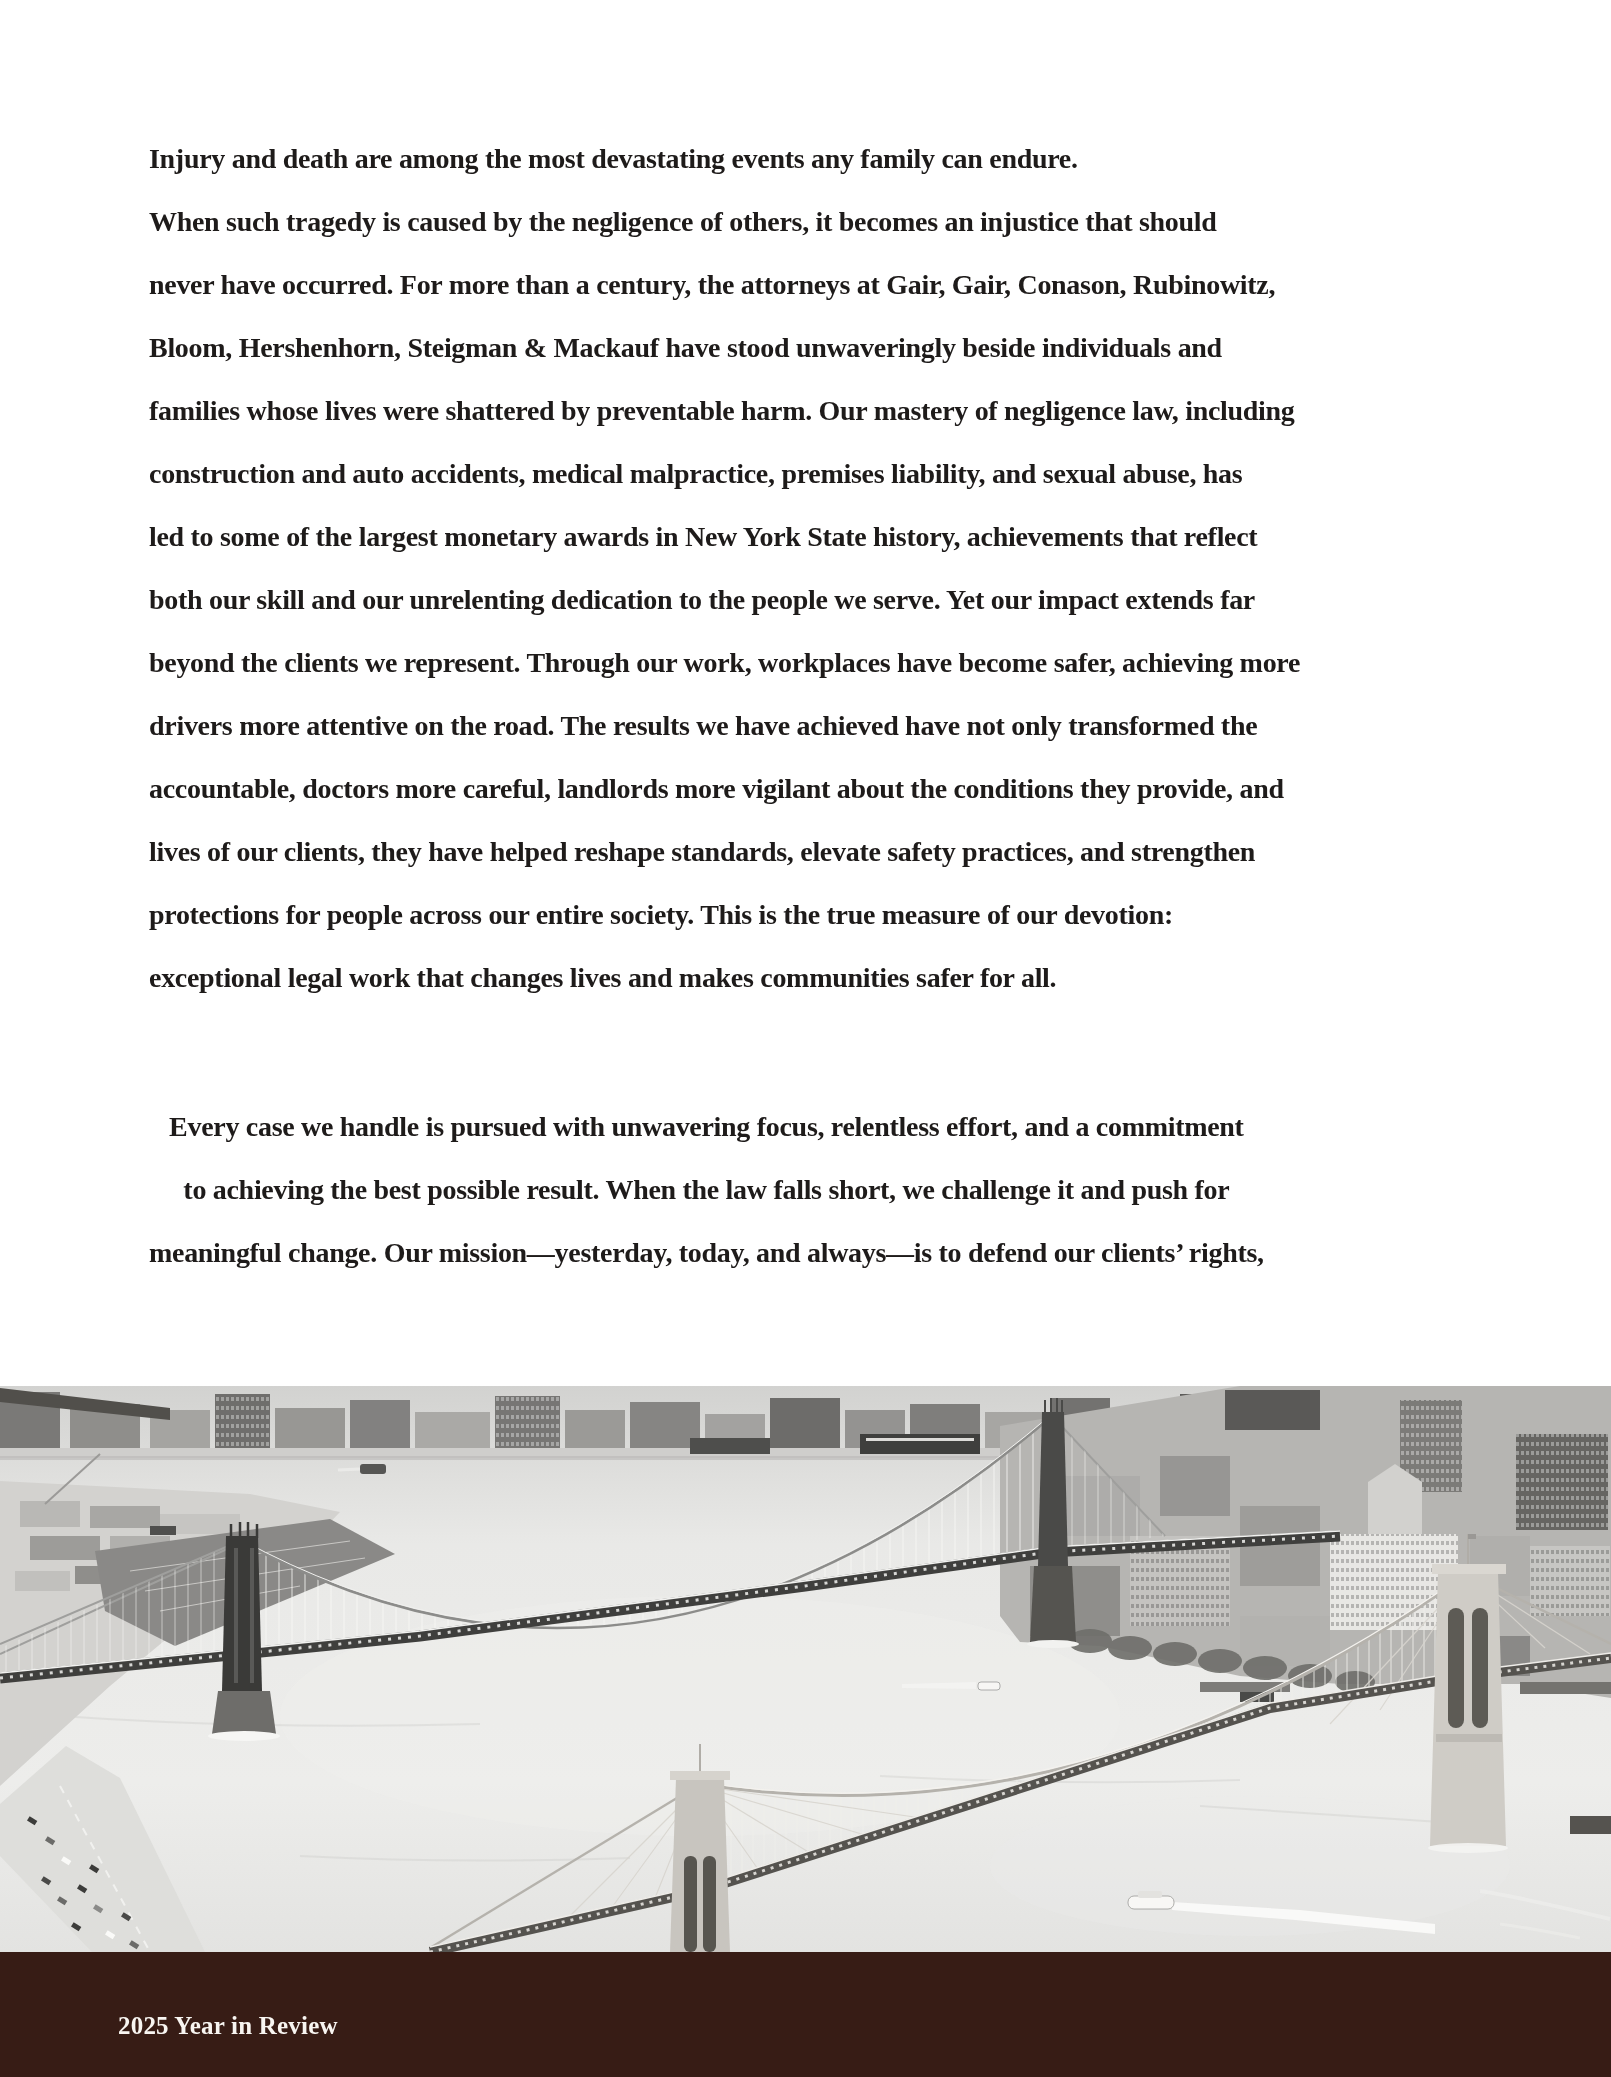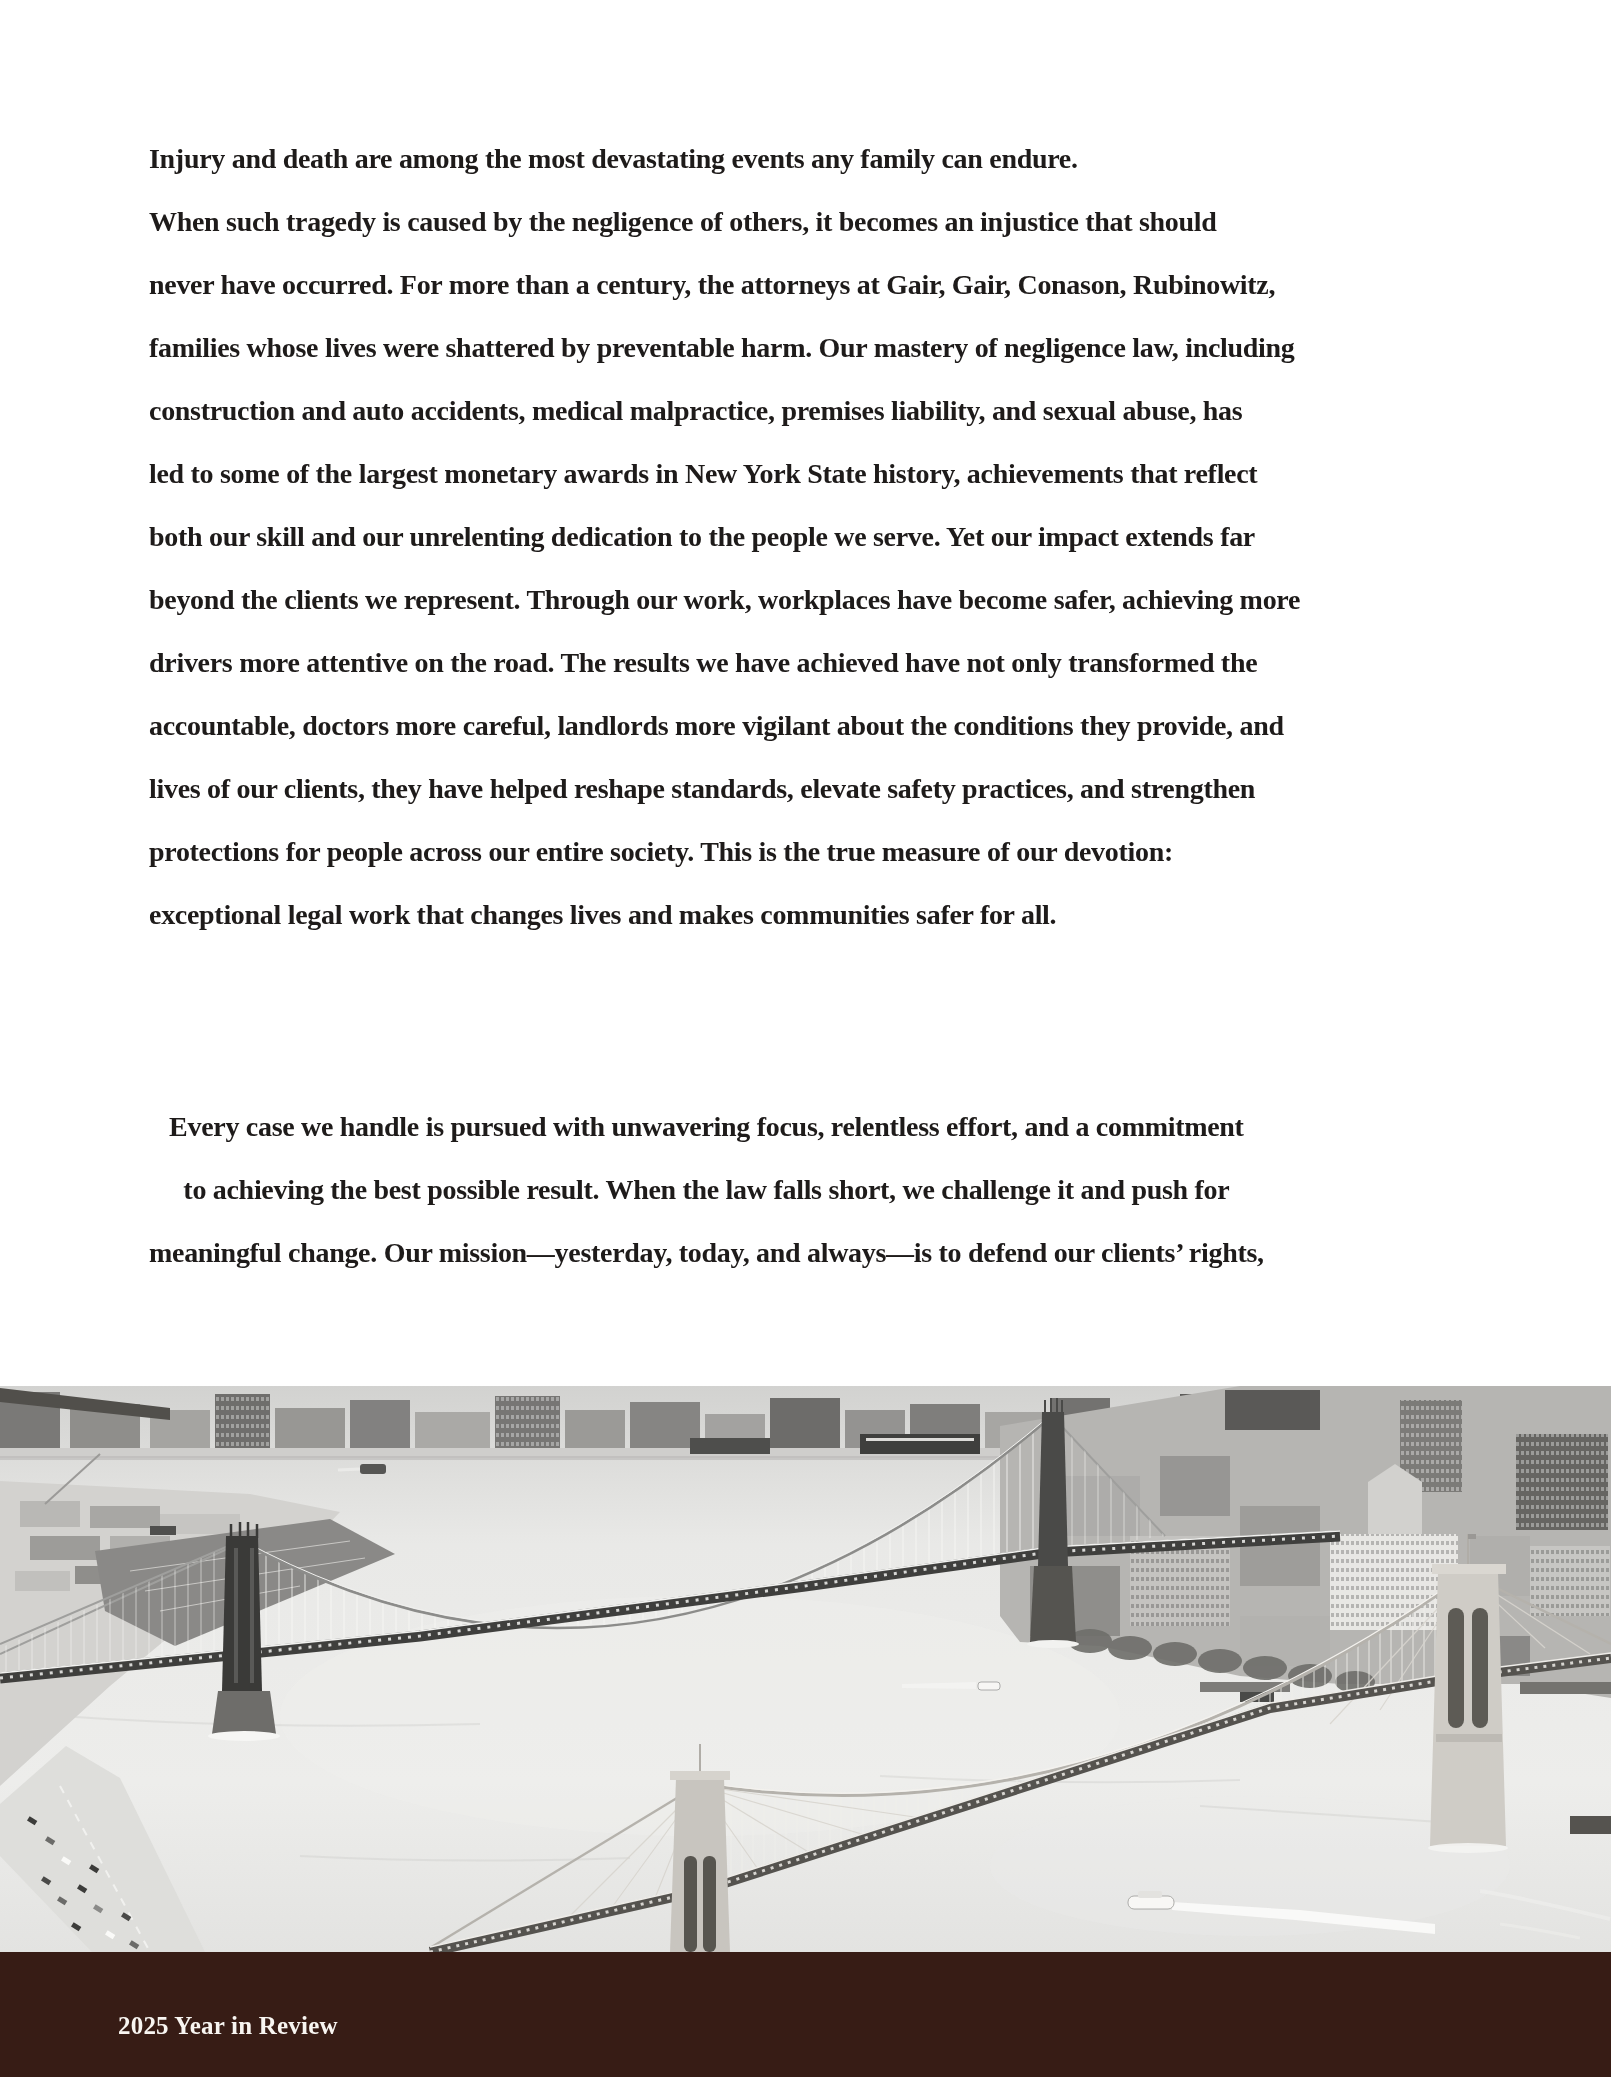--- a/index.html
+++ b/index.html
@@ -28,20 +28,21 @@
     margin-left:118px;font-size:25px;font-weight:700;color:#f8f5f1;letter-spacing:0.2px;
   }
 </style>
 </head>
 <body>
 
 <div class="para" id="para1">
   <div class="line">Injury and death are among the most devastating events any family can endure.</div>
   <div class="line">When such tragedy is caused by the negligence of others, it becomes an injustice that should</div>
   <div class="line">never have occurred. For more than a century, the attorneys at Gair, Gair, Conason, Rubinowitz,</div>
+  <div class="line">Bloom, Hershenhorn, Steigman &amp; Mackauf have stood unwaveringly beside individuals and</div>
   <div class="line">families whose lives were shattered by preventable harm. Our mastery of negligence law, including</div>
   <div class="line">construction and auto accidents, medical malpractice, premises liability, and sexual abuse, has</div>
   <div class="line">led to some of the largest monetary awards in New York State history, achievements that reflect</div>
   <div class="line">both our skill and our unrelenting dedication to the people we serve. Yet our impact extends far</div>
   <div class="line">beyond the clients we represent. Through our work, workplaces have become safer, achieving more</div>
   <div class="line">drivers more attentive on the road. The results we have achieved have not only transformed the</div>
   <div class="line">accountable, doctors more careful, landlords more vigilant about the conditions they provide, and</div>
   <div class="line">lives of our clients, they have helped reshape standards, elevate safety practices, and strengthen</div>
   <div class="line">protections for people across our entire society. This is the true measure of our devotion:</div>
   <div class="line">exceptional legal work that changes lives and makes communities safer for all.</div>

